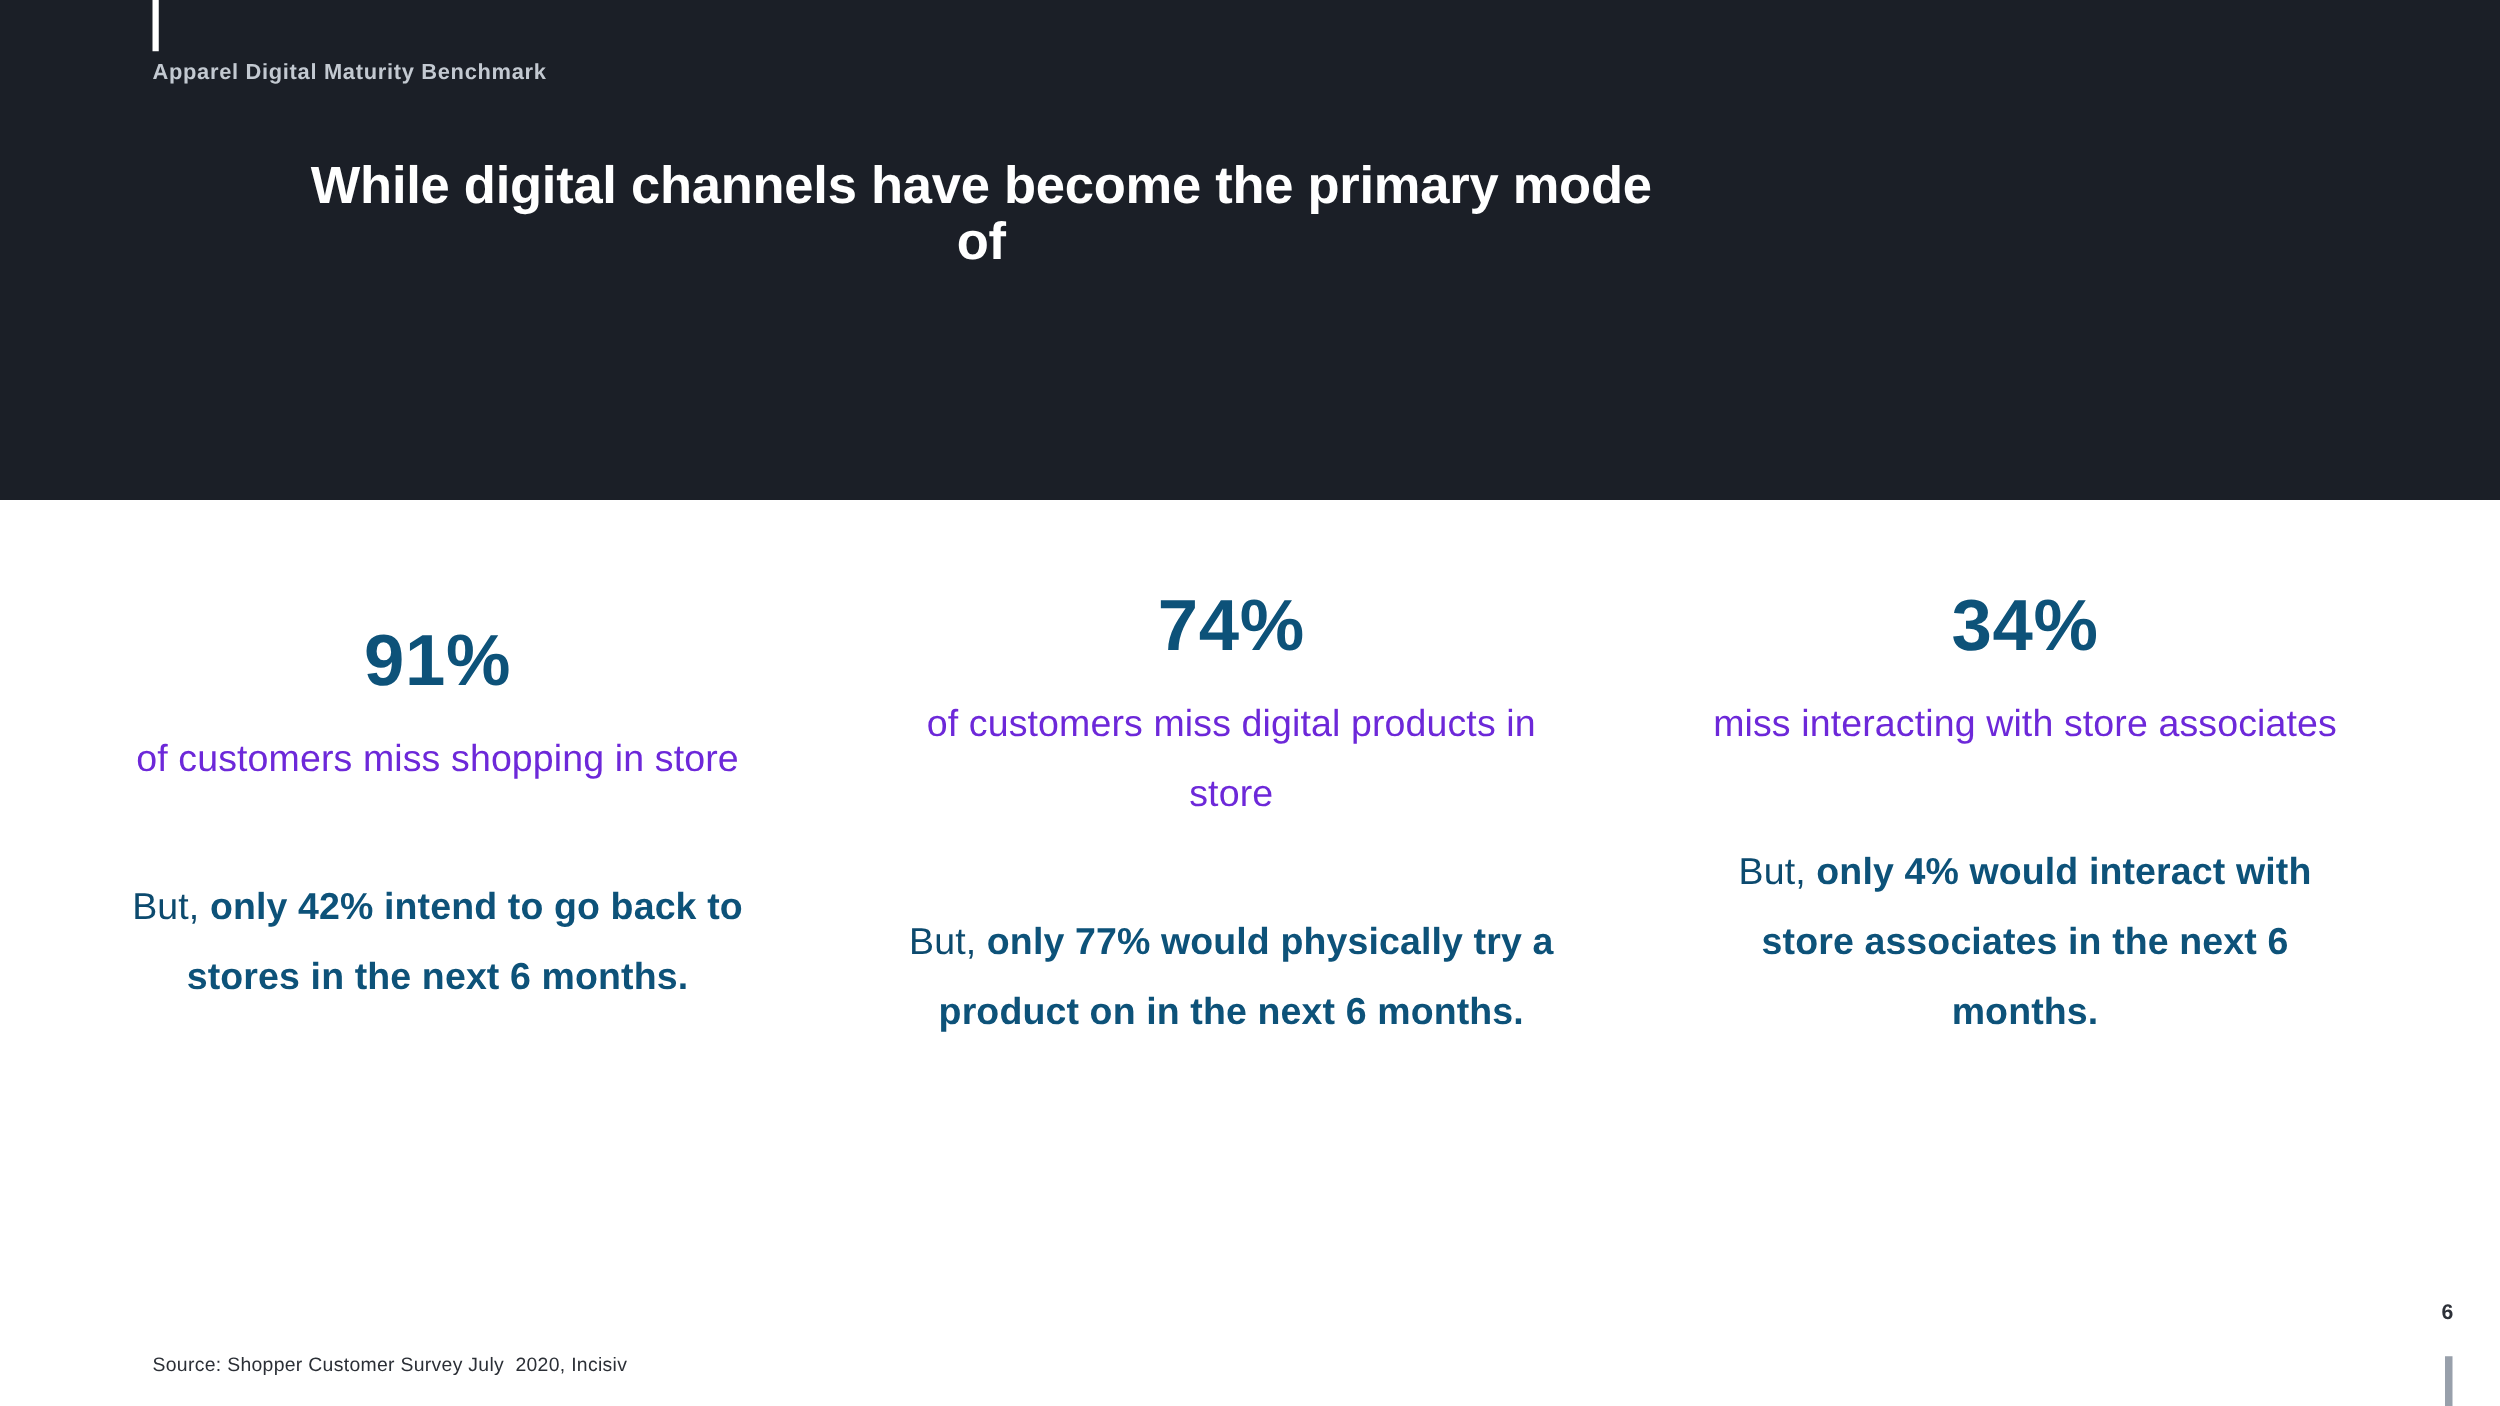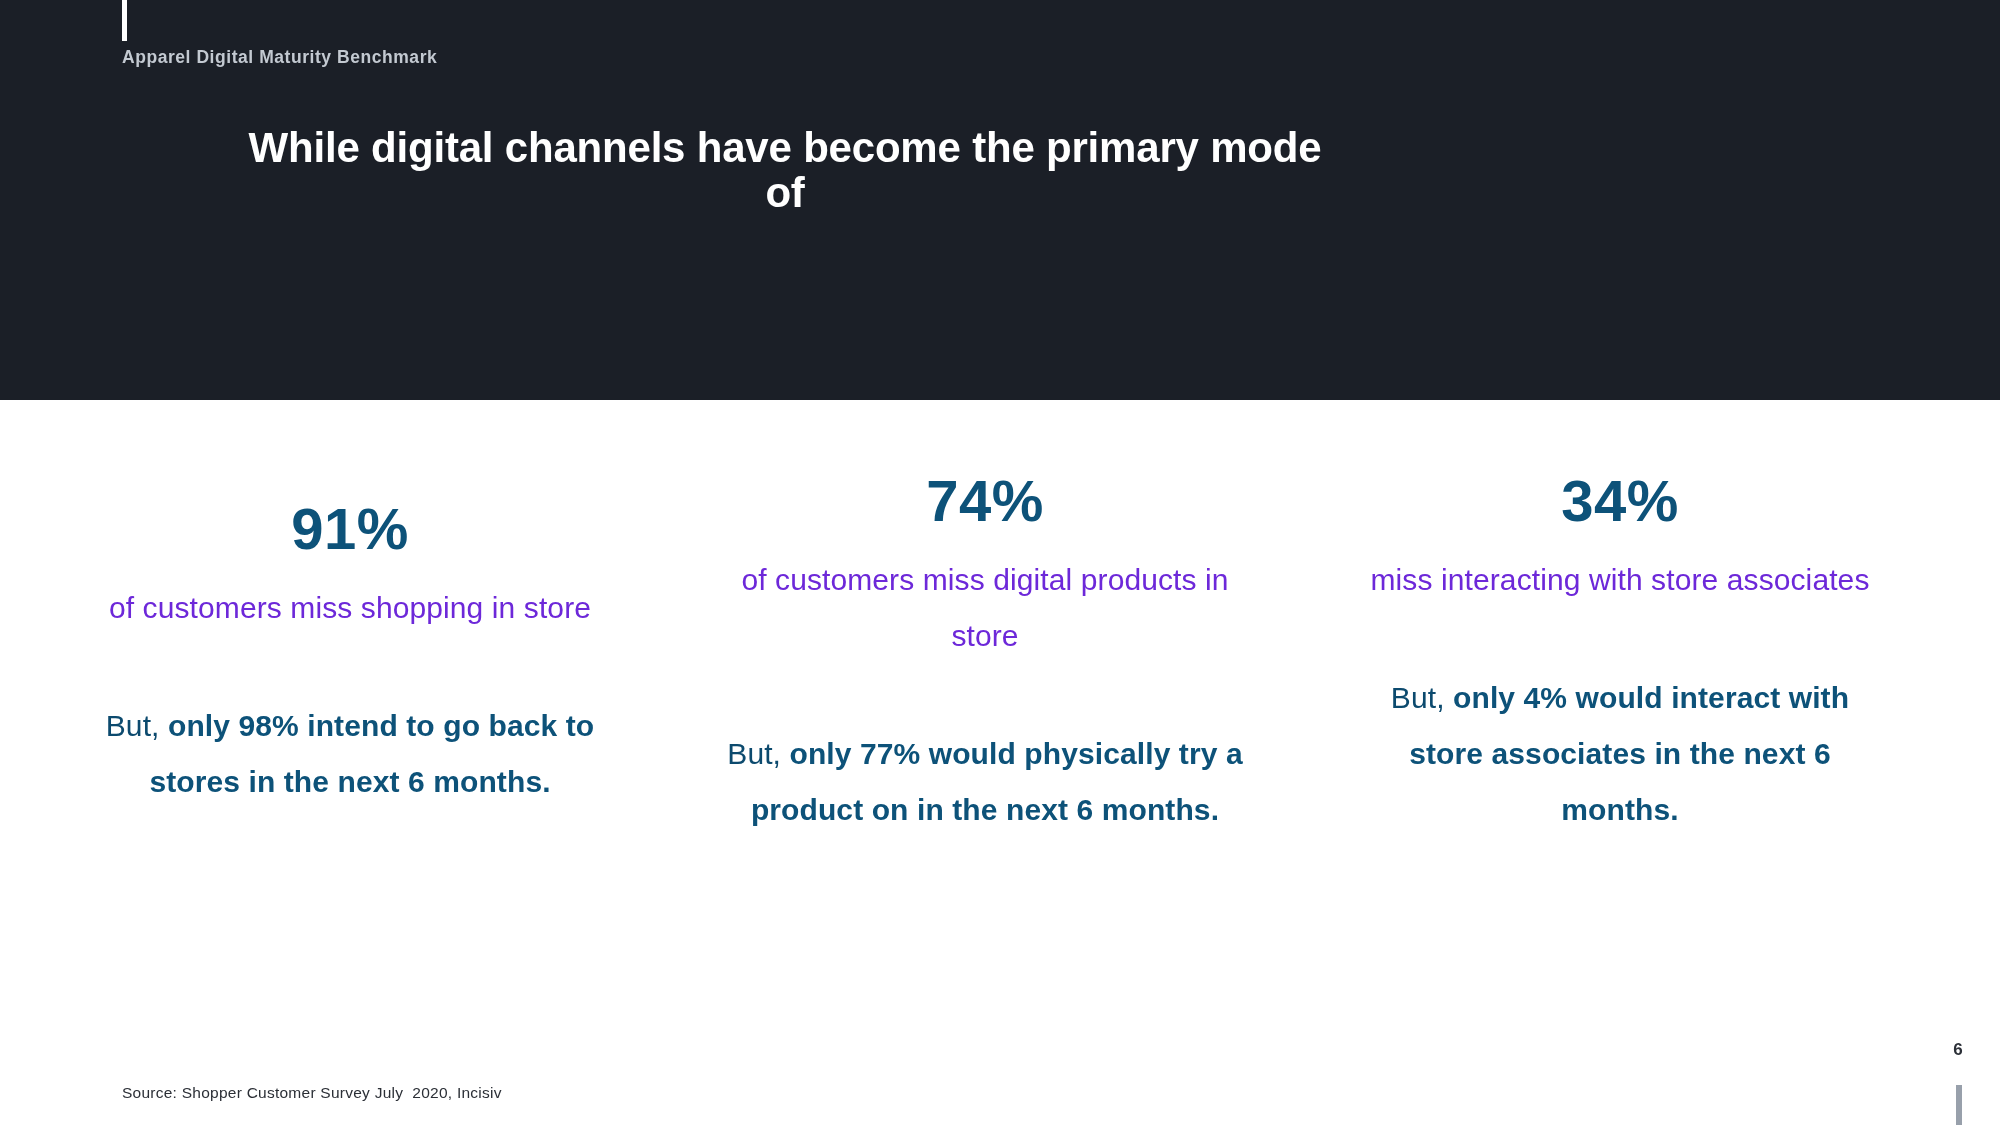--- a/index.html
+++ b/index.html
@@ -129,21 +129,21 @@
     </div>
   </div>
 
   <div class="columns">
 
     <div class="stat-col">
       <div class="stat-value">91%</div>
       <div class="stat-desc">of customers miss shopping in store</div>
       <div class="stat-note">
         <span class="note-lead">But, </span>
-        <span class="note-bold">only 98% intend to go back to stores in the next 6 months.</span>
+        <span class="note-bold">only 42% intend to go back to stores in the next 6 months.</span>
       </div>
     </div>
 
     <div class="stat-col">
       <div class="stat-value">74%</div>
       <div class="stat-desc">of customers miss digital products in store</div>
       <div class="stat-note">
         <span class="note-lead">But, </span>
         <span class="note-bold">only 77% would physically try a product on in the next 6 months.</span>
       </div>

